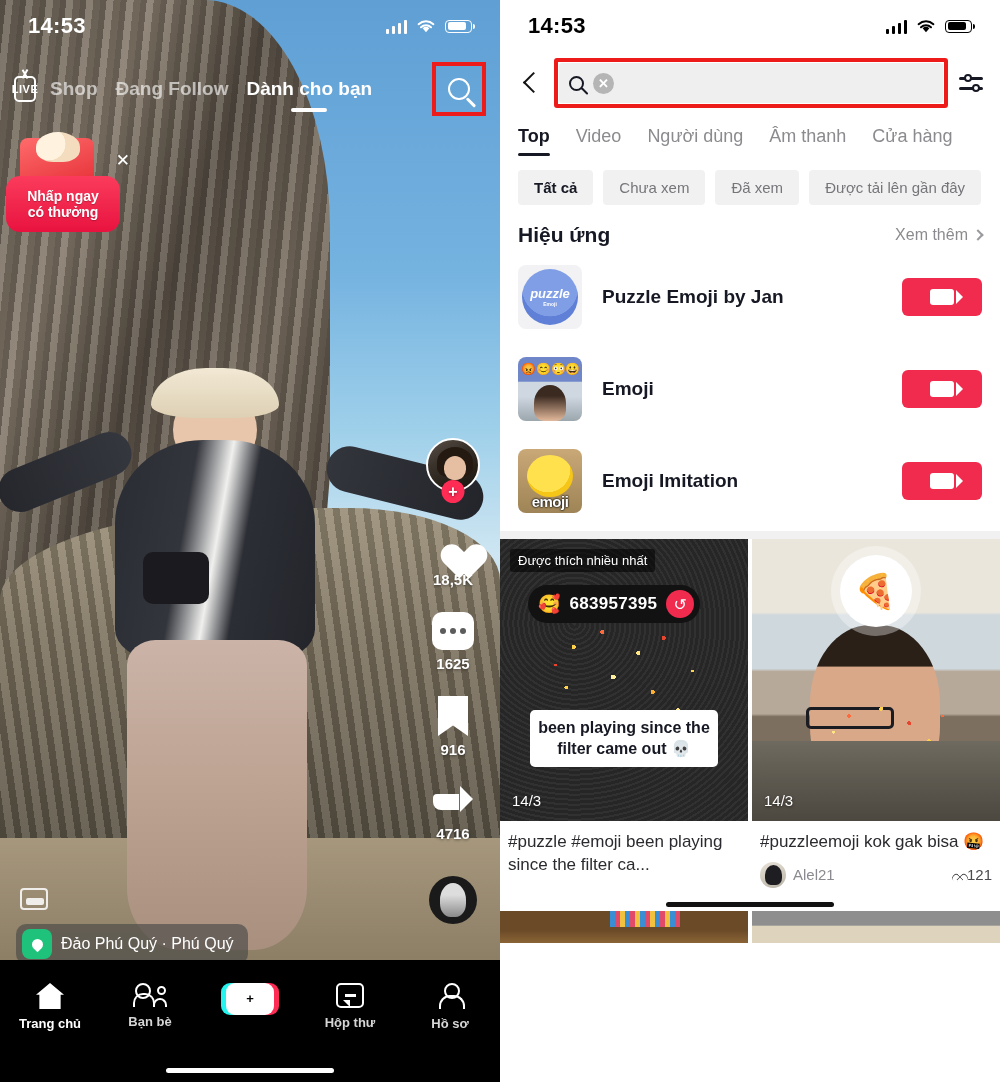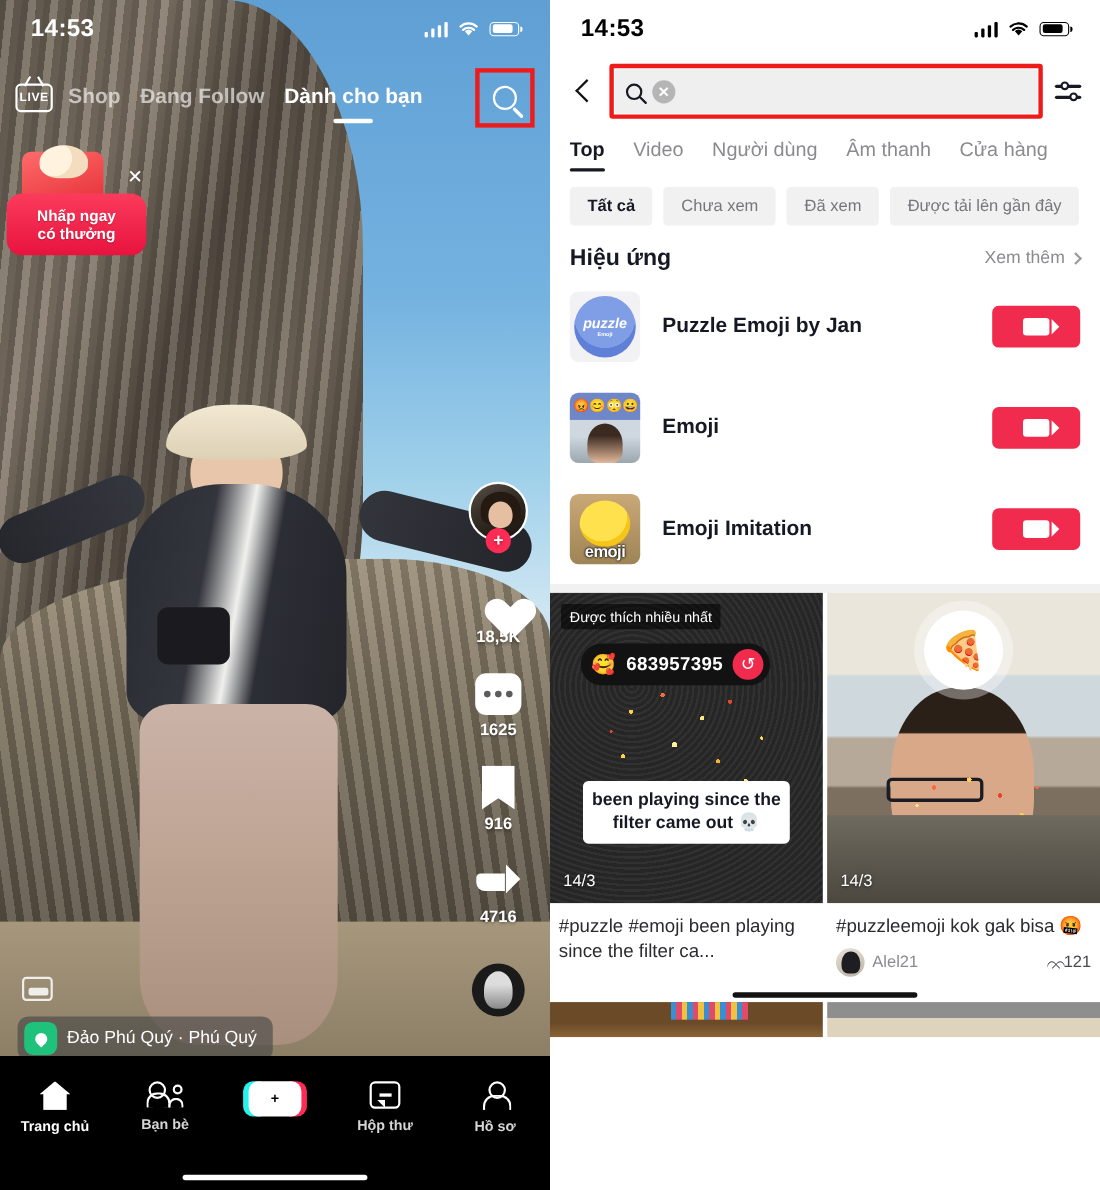--- a/index.html
+++ b/index.html
@@ -101,21 +101,21 @@
   }
   .batt::after{ content:""; position:absolute; right:-4px; top:3.5px; width:2.2px;height:5px;background:#fff;border-radius:0 2px 2px 0;}
   .batt i{ display:block; height:100%; width:82%; background:#fff; border-radius:2px;}
 
   .feed-nav{
     position:absolute; top:60px; left:0; right:0; height:58px;
     display:flex; align-items:center; z-index:14; padding:0 14px;
     color:rgba(255,255,255,.62); font-size:19px; font-weight:700;
   }
   .feed-nav .live-badge{
-    width:34px;height:26px;border:2.4px solid #fff;border-radius:5px;
+    width:22px;height:26px;border:2.4px solid #fff;border-radius:5px;
     display:flex;align-items:center;justify-content:center;color:#fff;
     font-size:11px;font-weight:800;letter-spacing:.5px;position:relative;margin-right:14px;
   }
   .feed-nav .live-badge::before,.feed-nav .live-badge::after{
     content:"";position:absolute;top:-9px;width:2.4px;height:10px;background:#fff;
   }
   .feed-nav .live-badge::before{left:8px;transform:rotate(30deg);}
   .feed-nav .live-badge::after{right:8px;transform:rotate(-30deg);}
   .nav-item{ margin-right:18px; white-space:nowrap; }
   .nav-item.active{ color:#fff; position:relative; }
@@ -138,21 +138,21 @@
     background:linear-gradient(160deg,#ff6b6b,#e1272f);border-radius:8px;
   }
   .promo .ribbon{
     position:absolute;left:30px;top:-4px;width:44px;height:30px;
     background:radial-gradient(circle at 30% 40%,#fff3e0 0 45%,#f3ddbe 46% 100%);
     border-radius:50% 50% 40% 40%;
   }
   .promo .star{position:absolute;right:4px;top:40px;color:#ffd54a;font-size:20px;}
   .promo .star2{position:absolute;left:6px;bottom:16px;color:#ffd54a;font-size:14px;}
   .promo .label{
-    position:absolute;left:0;bottom:0;width:127px;
+    position:absolute;left:0;bottom:0;width:114px;
     background:linear-gradient(180deg,#fb3b5c,#e8133f);
     border-radius:14px;padding:12px 6px;text-align:center;
     color:#fff;font-size:14px;font-weight:800;line-height:1.15;
     text-shadow:0 1px 1px rgba(0,0,0,.25);
   }
   .promo-close{
     position:absolute;right:-12px;top:14px;color:#fff;font-size:17px;font-weight:500;
   }
 
   

